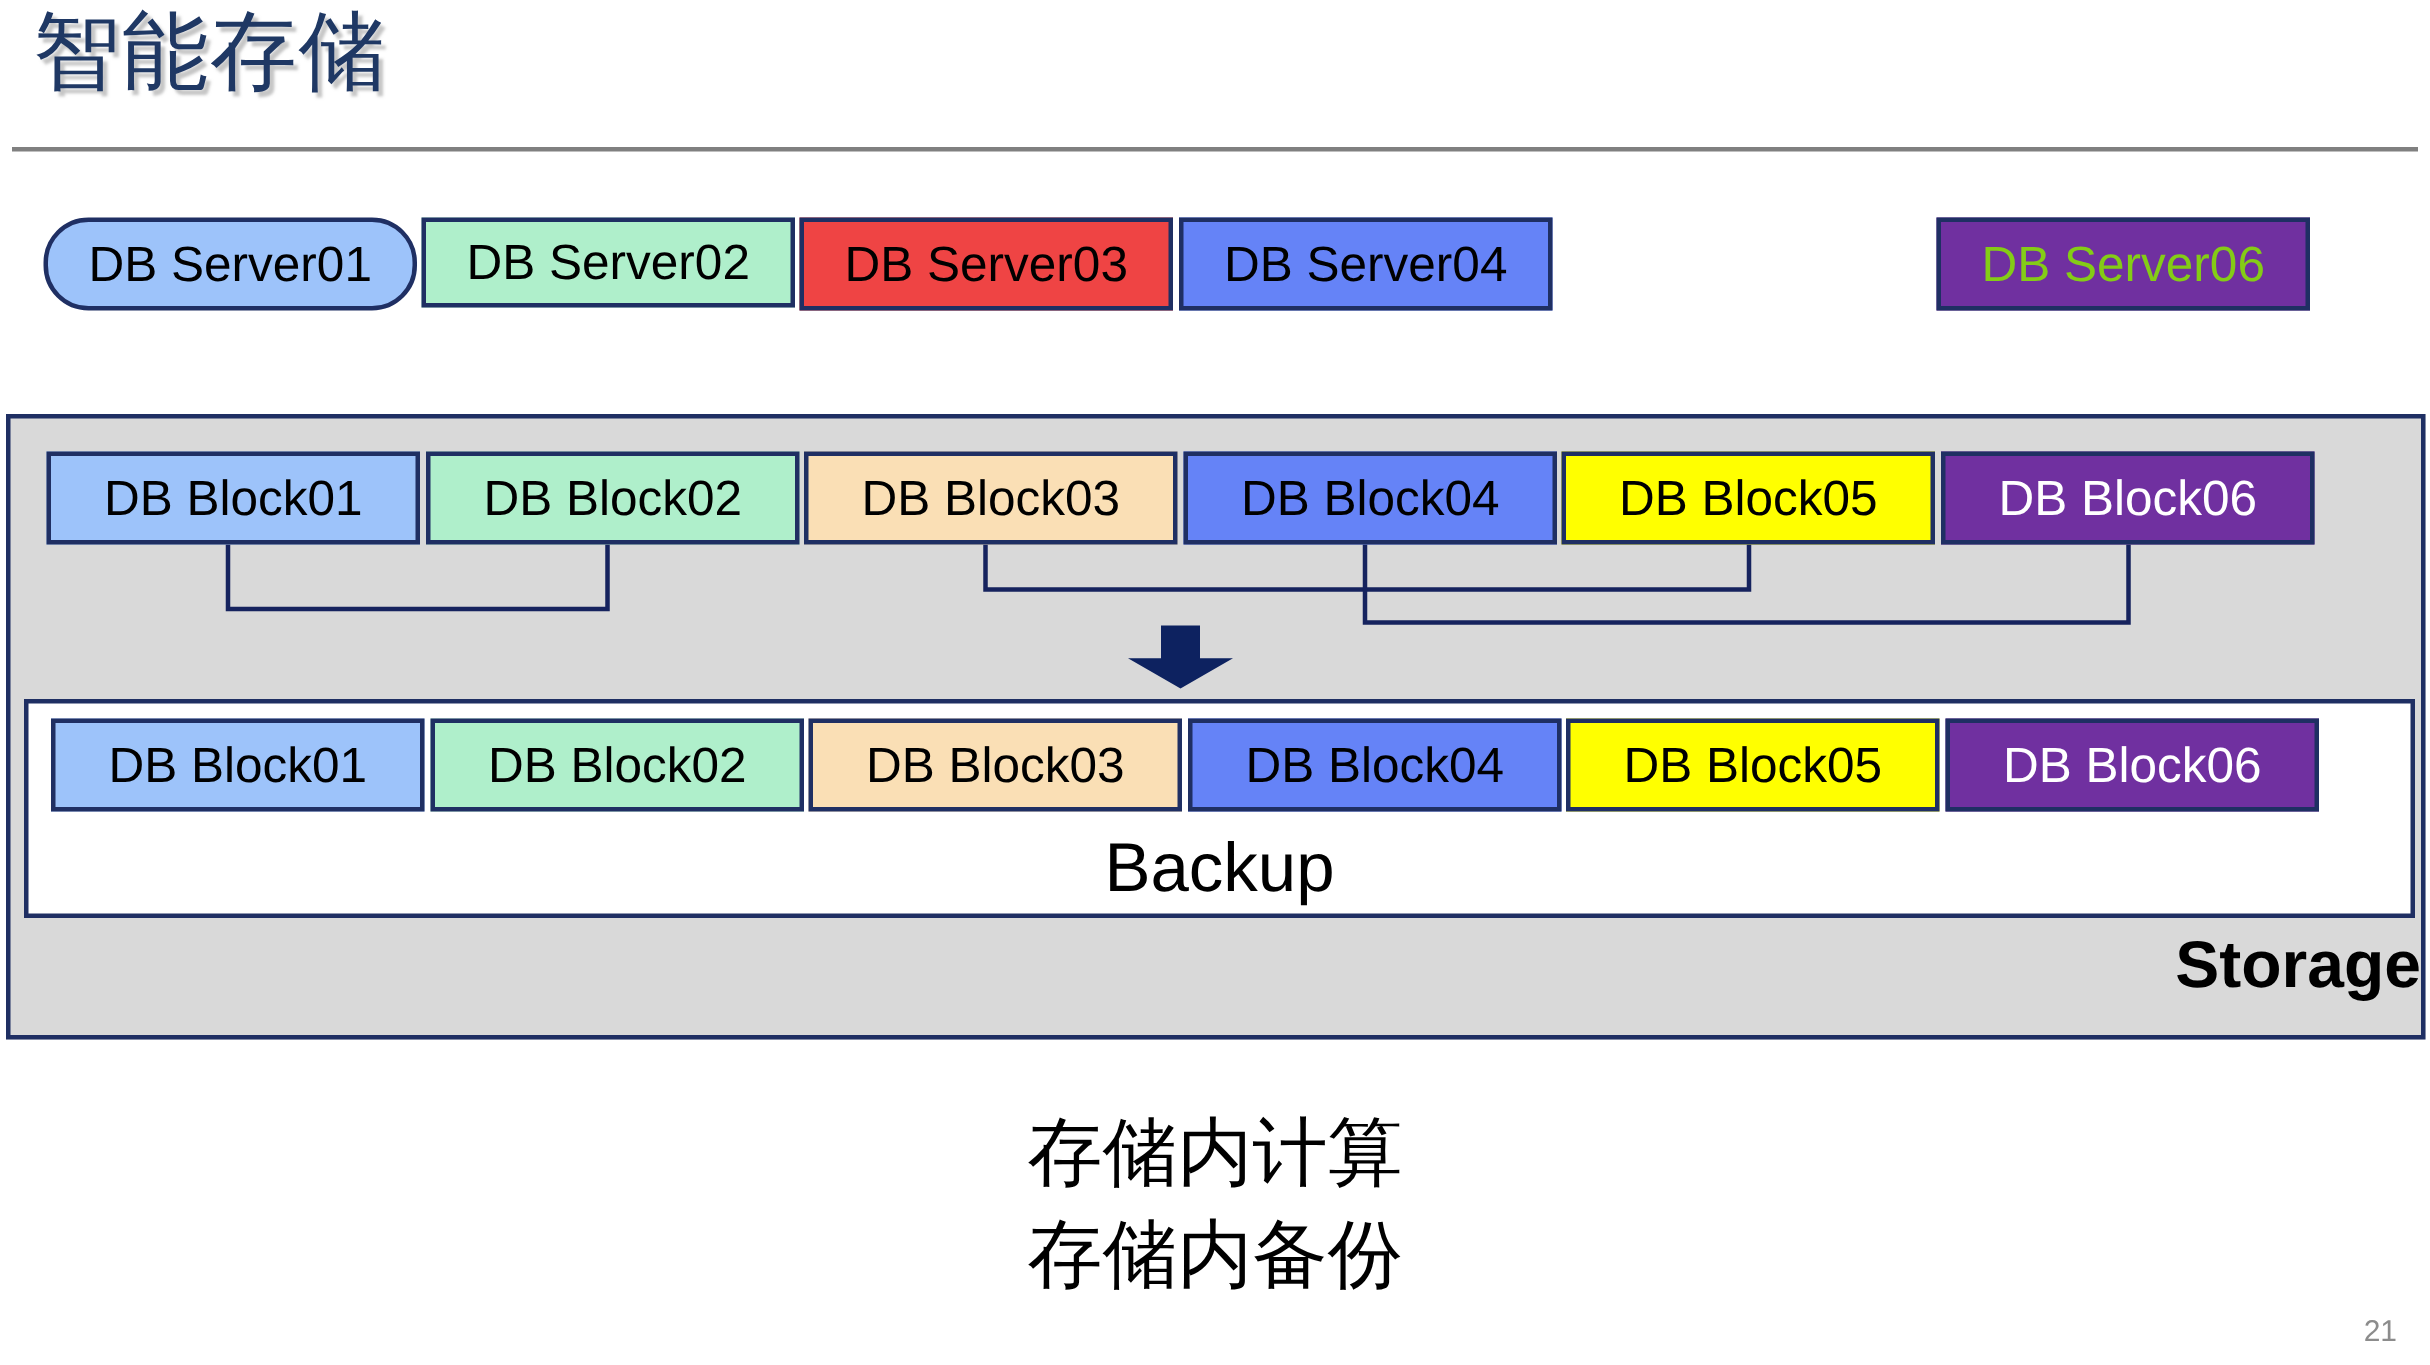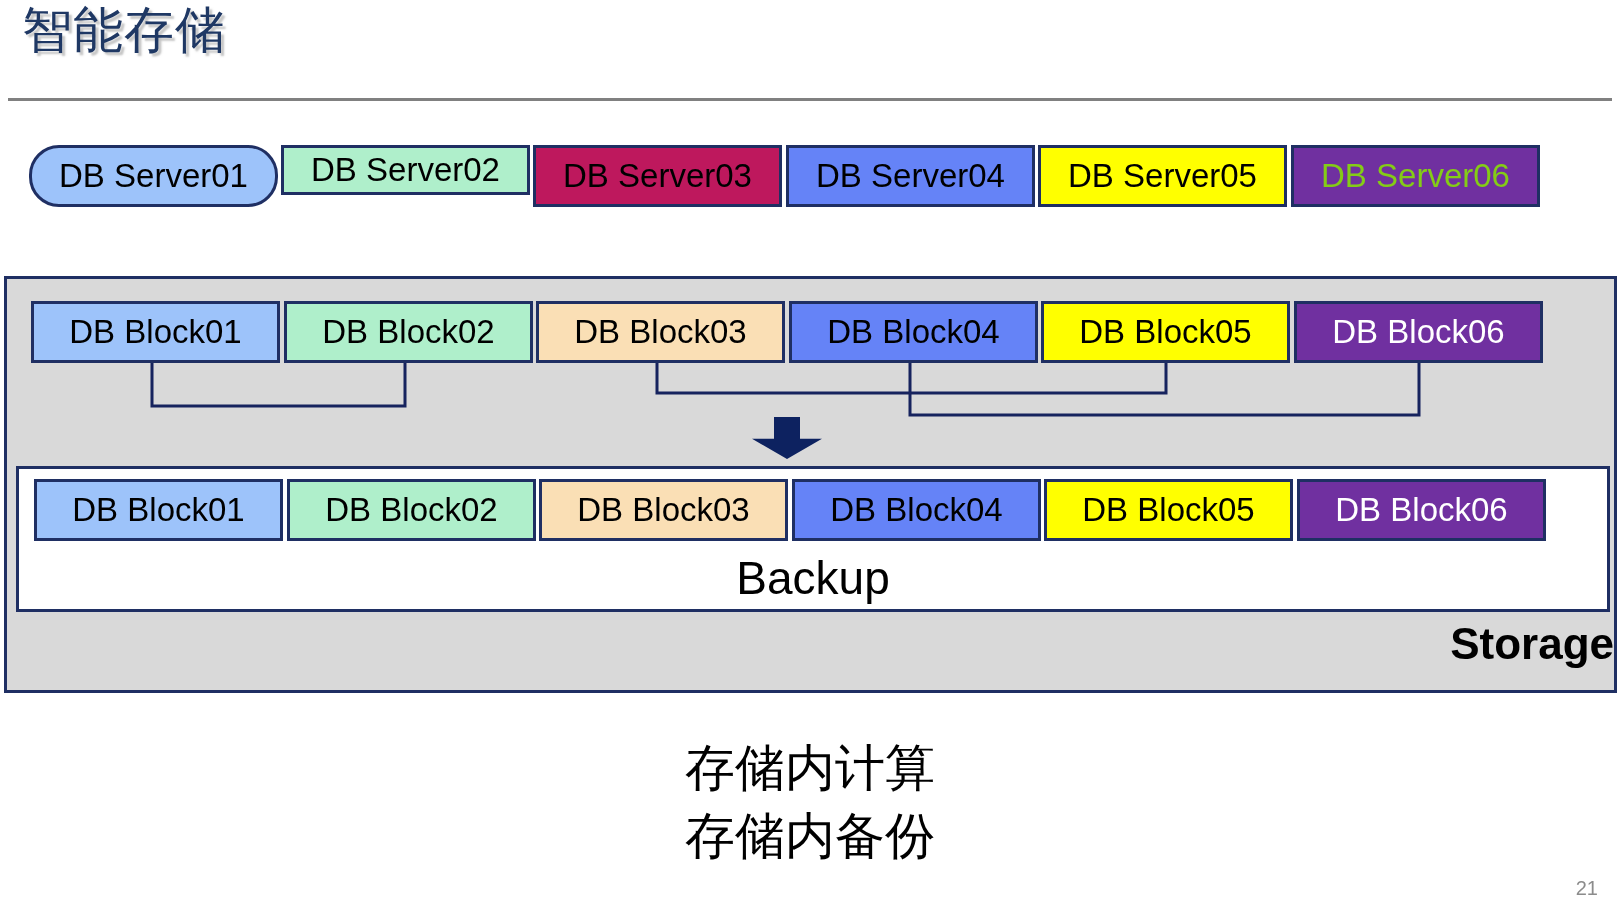--- a/index.html
+++ b/index.html
@@ -14,21 +14,21 @@
     position: relative;
     overflow: hidden;
     font-family: "Liberation Sans", "DejaVu Sans", sans-serif;
   }
 
   
   #slide-title {
     position: absolute;
     left: 22px;
     top: 2px;
-    font-size: 50px;
+    font-size: 58px;
     line-height: 1.15;
     font-weight: 400;
     color: #1F3864;
     letter-spacing: 1px;
     text-shadow: 3px 3px 2px rgba(150,150,150,0.55);
     white-space: nowrap;
   }
   #title-rule {
     position: absolute;
     left: 8px;
@@ -135,31 +135,28 @@
 </head>
 <body>
 
 <div id="slide-title">智能存储</div>
 <div id="title-rule"></div>
 
 <div id="server-row">
     <div class="blk" style="left: 29px; top: 145px; width: 249px; height: 62px; background: rgb(157, 195, 250); border-radius: 30px;">
       <span style="color: rgb(0, 0, 0);">DB Server01</span>
     </div>
-    <div class="blk" style="left: 281px; top: 145px; width: 249px; height: 50px; background: rgb(175, 239, 203);">
+    <div class="blk" style="left: 281px; top: 145px; width: 249px; height: 60px; background: rgb(175, 239, 203);">
       <span style="color: rgb(0, 0, 0);">DB Server02</span>
     </div>
-    <div class="blk" style="left: 533px; top: 145px; width: 249px; height: 62px; background: #be185d;">
+    <div class="blk" style="left: 533px; top: 145px; width: 249px; height: 62px; background: #ef4444;">
       <span style="color: rgb(0, 0, 0);">DB Server03</span>
     </div>
     <div class="blk" style="left: 786px; top: 145px; width: 249px; height: 62px; background: rgb(101, 131, 247);">
       <span style="color: rgb(0, 0, 0);">DB Server04</span>
-    </div>
-    <div class="blk" style="left: 1038px; top: 145px; width: 249px; height: 62px; background: rgb(255, 255, 0);">
-      <span style="color: rgb(0, 0, 0);">DB Server05</span>
     </div>
     <div class="blk" style="left: 1291px; top: 145px; width: 249px; height: 62px; background: rgb(112, 48, 160);">
       <span style="color: #84cc16;">DB Server06</span>
     </div>
   </div>
 
 <div id="storage-box">
 
   <svg id="connectors" viewBox="0 0 1613 417" preserveAspectRatio="none">
       <path d="M 145 84 L 145 127 L 398 127 L 398 84" fill="none" stroke="#16235E" stroke-width="3"></path>

